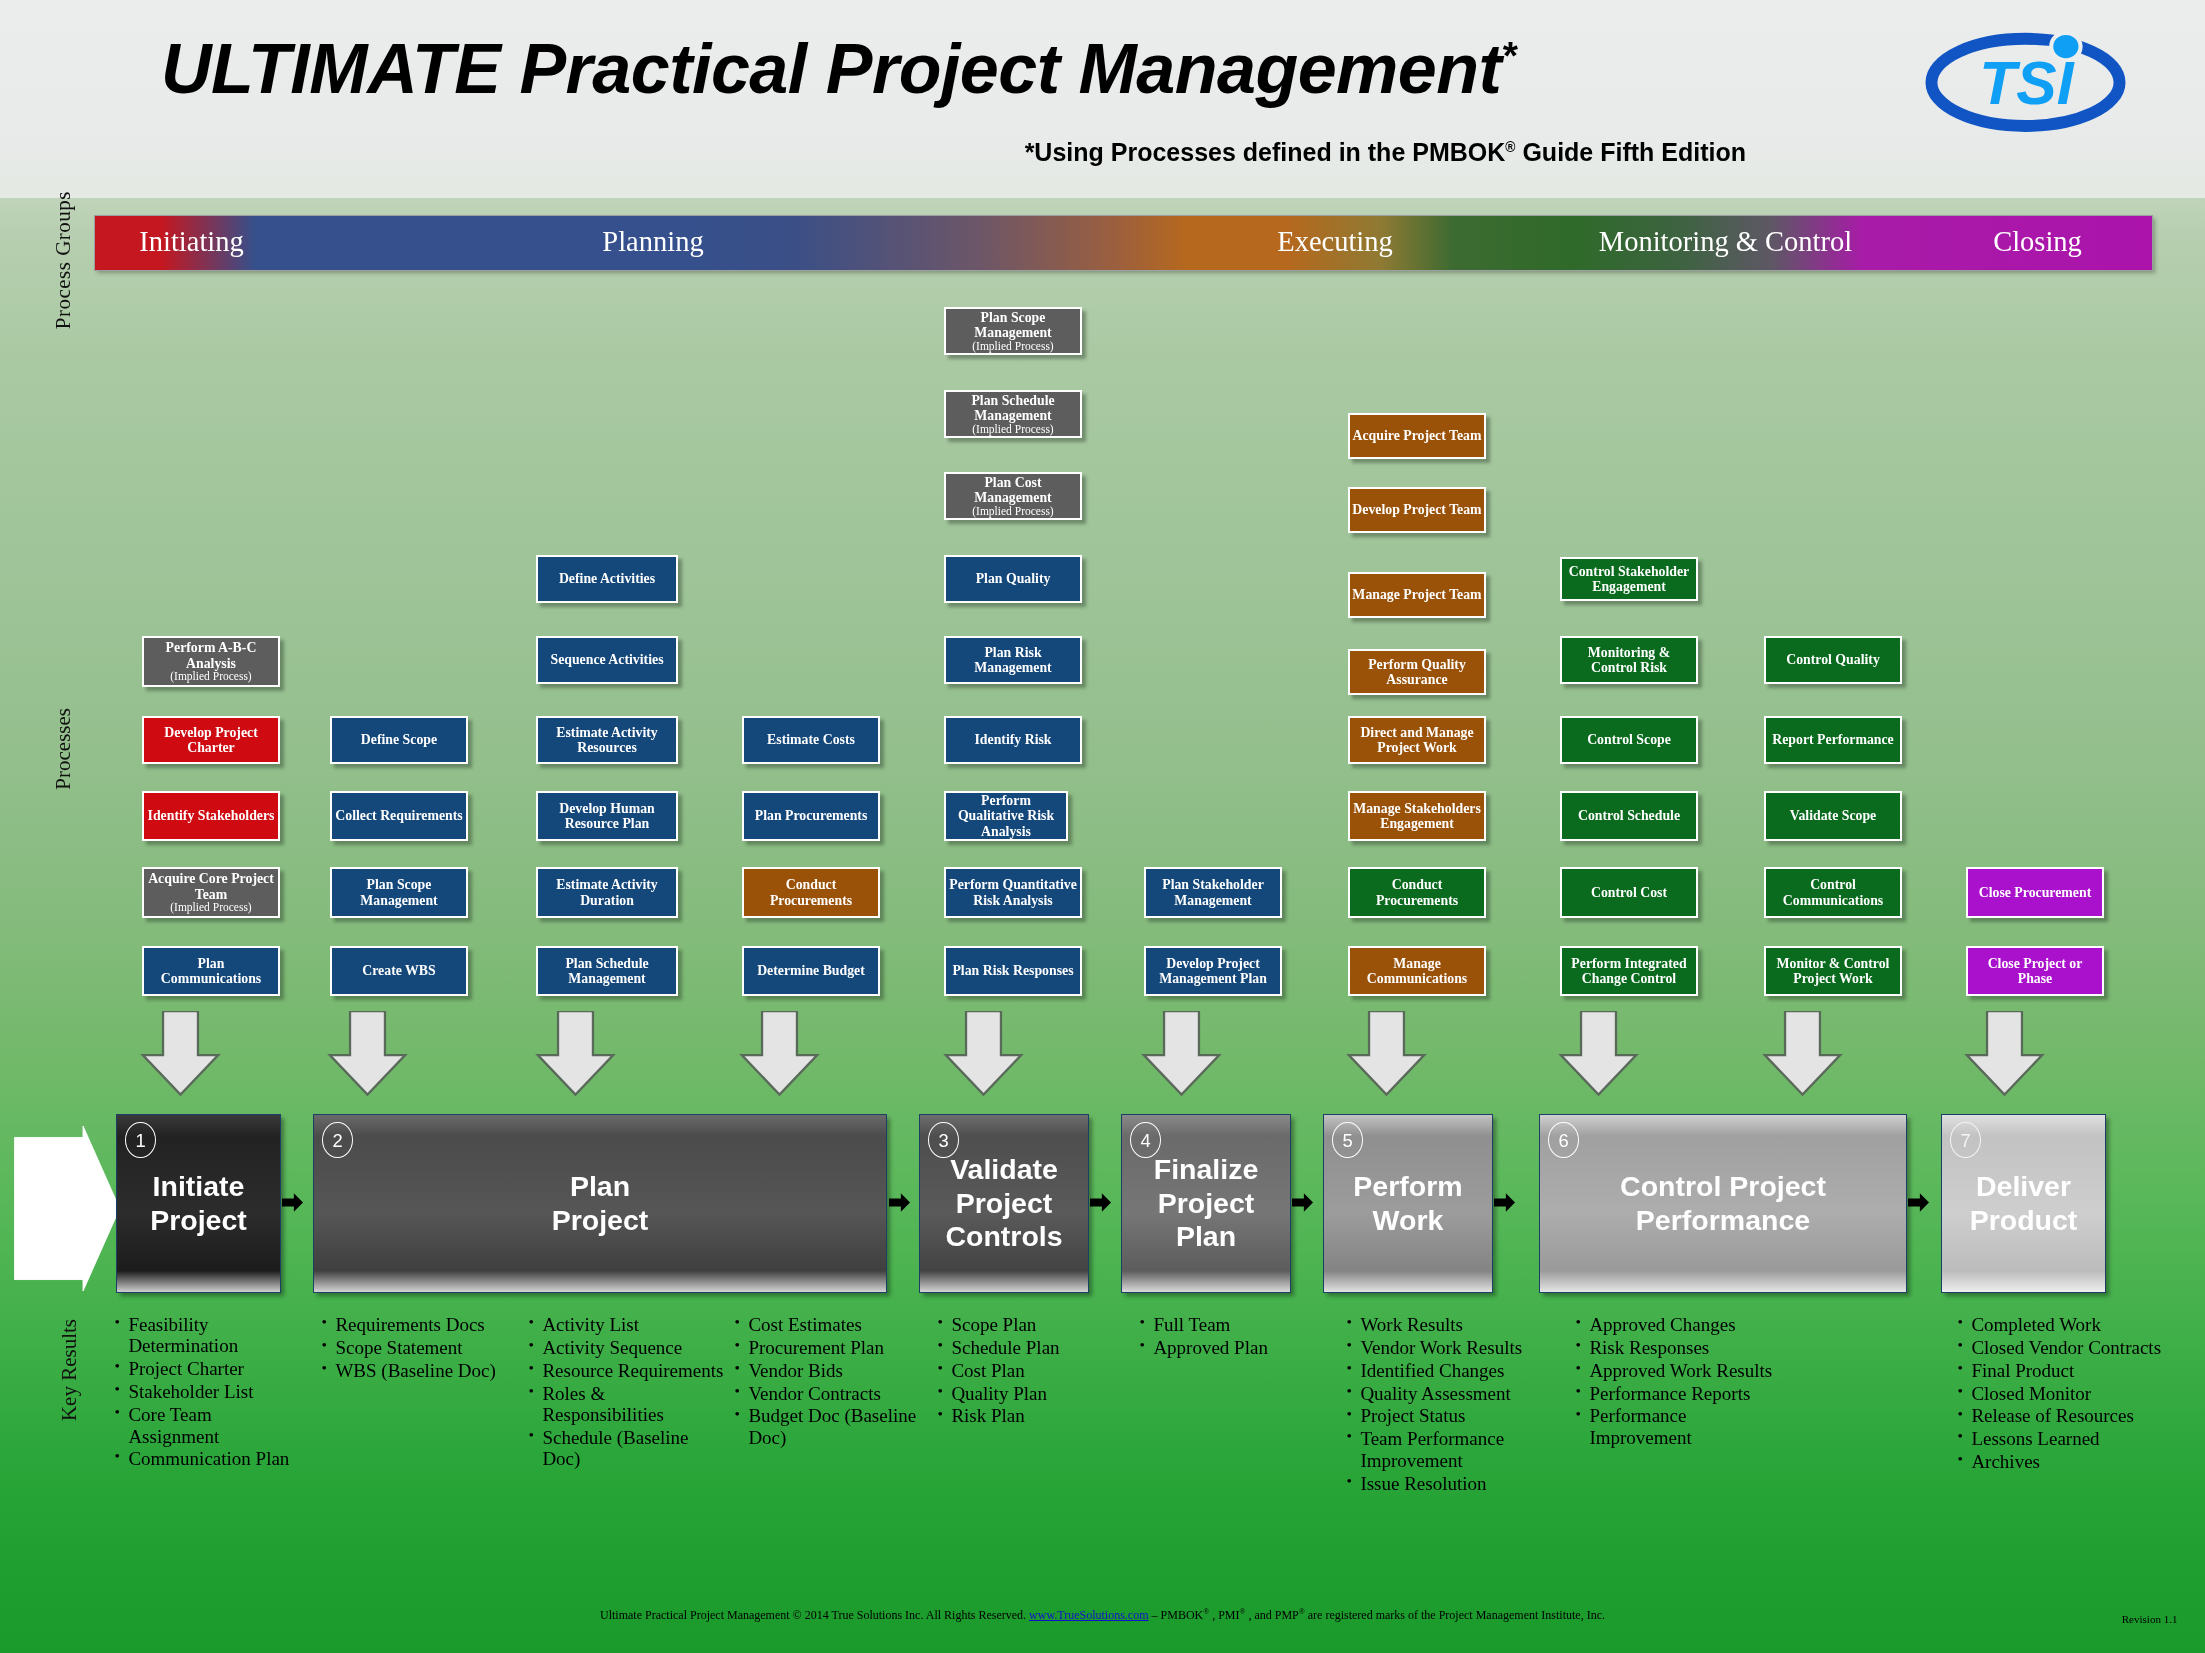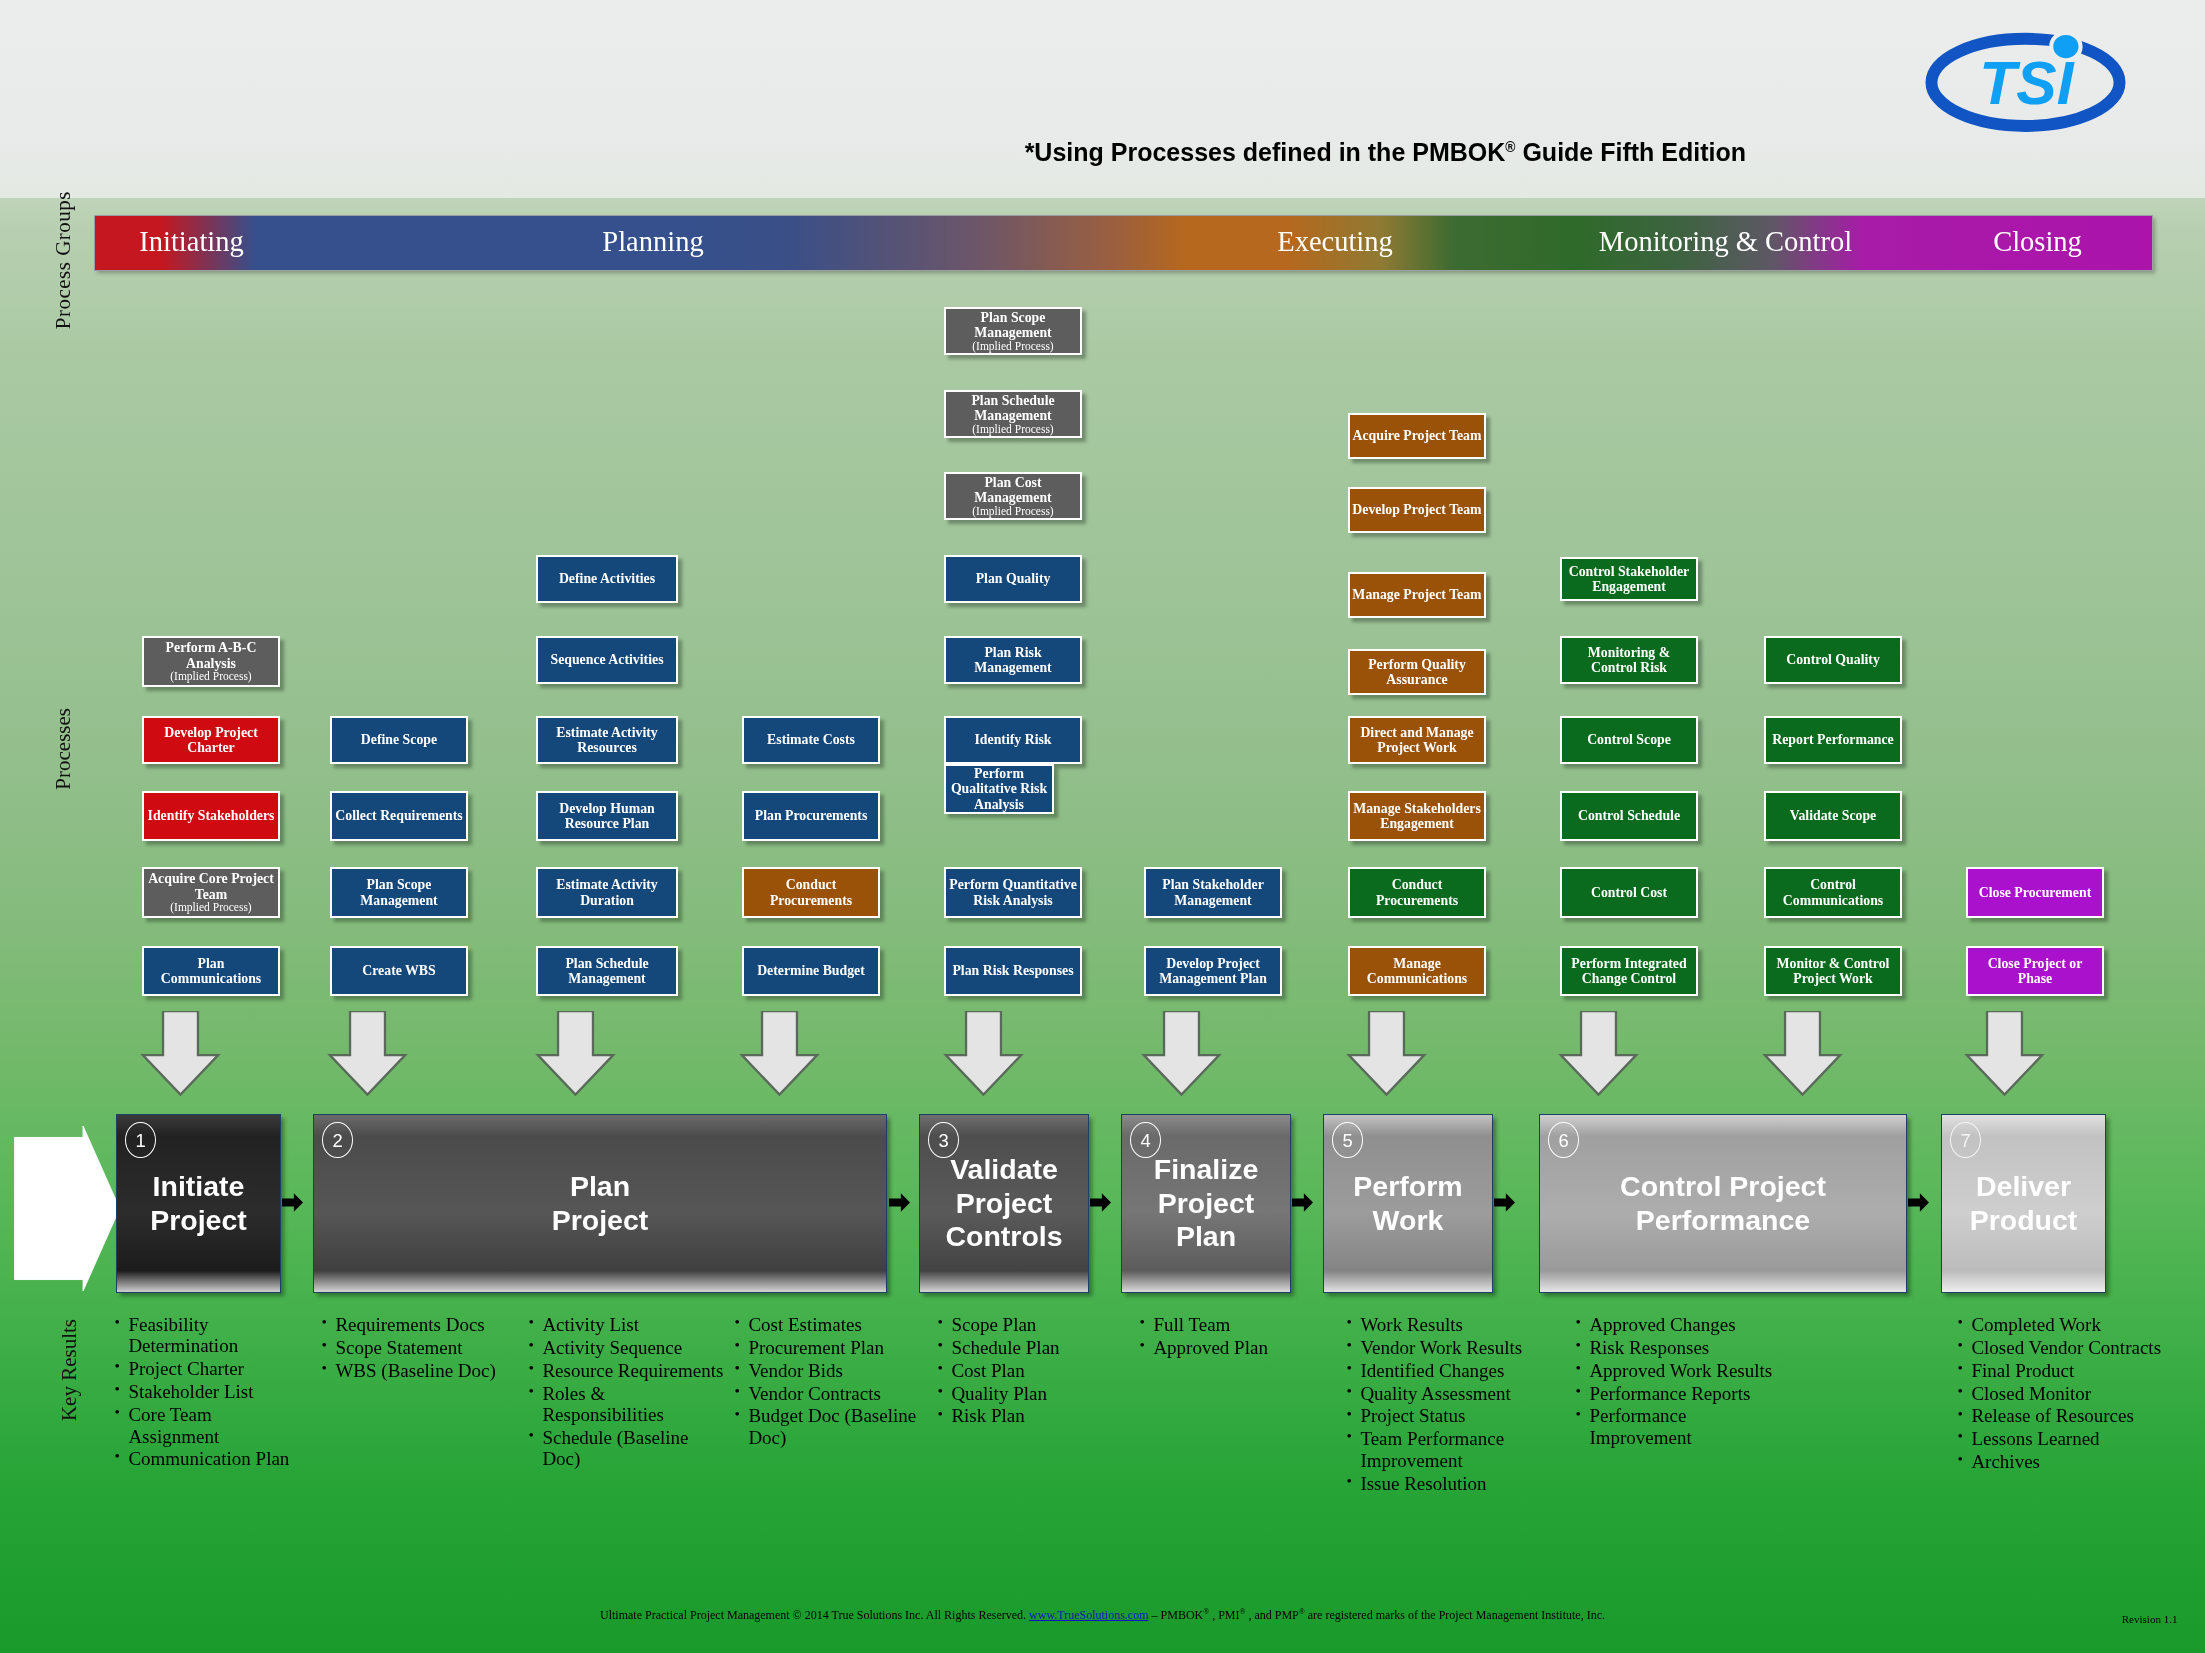--- a/index.html
+++ b/index.html
@@ -105,20 +105,21 @@
   #revision{position:absolute;right:27.6px;top:1613px;
     font-family:"Liberation Serif",serif;font-size:11px;color:#000;}
 </style>
 </head>
 <body>
 
 <div id="page">
 
   <div id="hdr-band"></div>
 
+  <div id="title"><span>ULTIMATE Practical Project Management</span><span class="star">*</span></div>
 
   <div id="subtitle"><span>*Using Processes defined in the PMBOK</span><span class="reg">®</span><span> Guide Fifth Edition</span></div>
 
   <div id="logo">
     <svg width="211" height="106" viewBox="0 0 460 230">
       <ellipse cx="230" cy="118" rx="205" ry="95" fill="none" stroke="#1155c4" stroke-width="26"></ellipse>
       <ellipse cx="318" cy="40" rx="32" ry="30" fill="#0fa0f5" stroke="#eceeee" stroke-width="9"></ellipse>
       <text x="232" y="165" font-family="Liberation Sans, sans-serif" font-size="132" font-weight="bold" font-style="italic" fill="#0fa0f5" text-anchor="middle">TSI</text>
     </svg>
   </div>
@@ -225,21 +226,21 @@
       </div>
       <div class="pbox c-blue" style="left: 944px; top: 555px; width: 138px; height: 48px;">
         <div>Plan Quality</div>
       </div>
       <div class="pbox c-blue" style="left: 944px; top: 636px; width: 138px; height: 48px;">
         <div>Plan Risk Management</div>
       </div>
       <div class="pbox c-blue" style="left: 944px; top: 716px; width: 138px; height: 48px;">
         <div>Identify Risk</div>
       </div>
-      <div class="pbox c-blue" style="left: 944px; top: 764px; width: 110px; height: 50px;">
+      <div class="pbox c-blue" style="left: 944px; top: 791px; width: 124px; height: 50px;">
         <div>Perform Qualitative Risk Analysis</div>
       </div>
       <div class="pbox c-blue" style="left: 944px; top: 867px; width: 138px; height: 51px;">
         <div>Perform Quantitative Risk Analysis</div>
       </div>
       <div class="pbox c-blue" style="left: 944px; top: 946px; width: 138px; height: 50px;">
         <div>Plan Risk Responses</div>
       </div>
       <div class="darrow" style="left: 942px; top: 1011px;">
         <svg width="83" height="85" viewBox="0 0 180 185">

